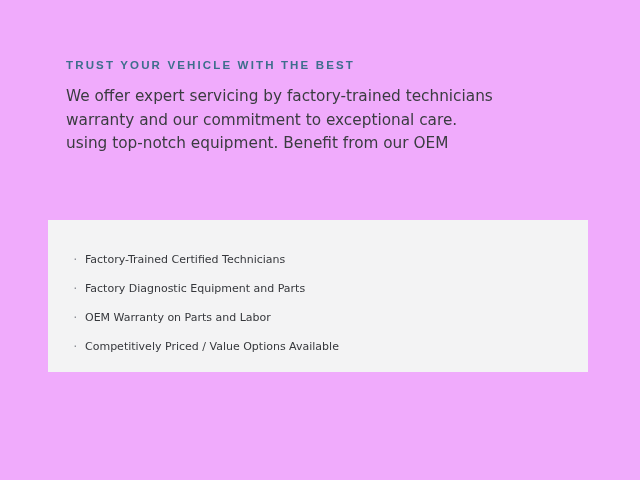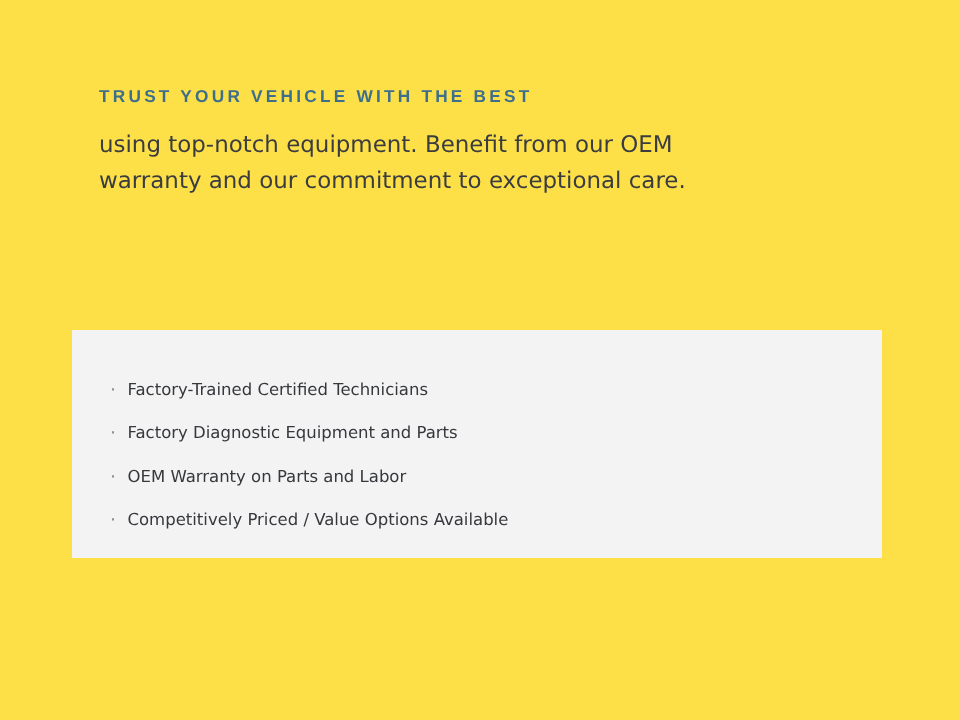--- a/index.html
+++ b/index.html
@@ -11,21 +11,21 @@
     height: 480px;
     background: #ffffff;
     font-family: "Liberation Sans", sans-serif;
     overflow: hidden;
   }
 
   .page {
     position: relative;
     width: 640px;
     height: 480px;
-    background: #fde047;
+    background: #f0abfc;
     box-sizing: border-box;
   }
 
   .content {
     position: absolute;
     left: 66px;
     top: 58px;
     width: 522px;
   }
 
@@ -113,22 +113,23 @@
 <body>
 
 <div class="page">
 
   <div class="content">
 
     <div class="eyebrow">TRUST YOUR VEHICLE WITH THE BEST</div>
 
 
     <p class="paragraph">
+      <span class="pline">We offer expert servicing by factory-trained technicians</span>
+      <span class="pline">warranty and our commitment to exceptional care.</span>
       <span class="pline">using top-notch equipment. Benefit from our OEM</span>
-      <span class="pline">warranty and our commitment to exceptional care.</span>
     </p>
 
   </div>
 
   <div class="feature-box">
     <ul class="feature-list">
 
       <li class="feature-item">
         <span class="bullet-icon">·</span>
         <span class="feature-label">Factory-Trained Certified Technicians</span>

